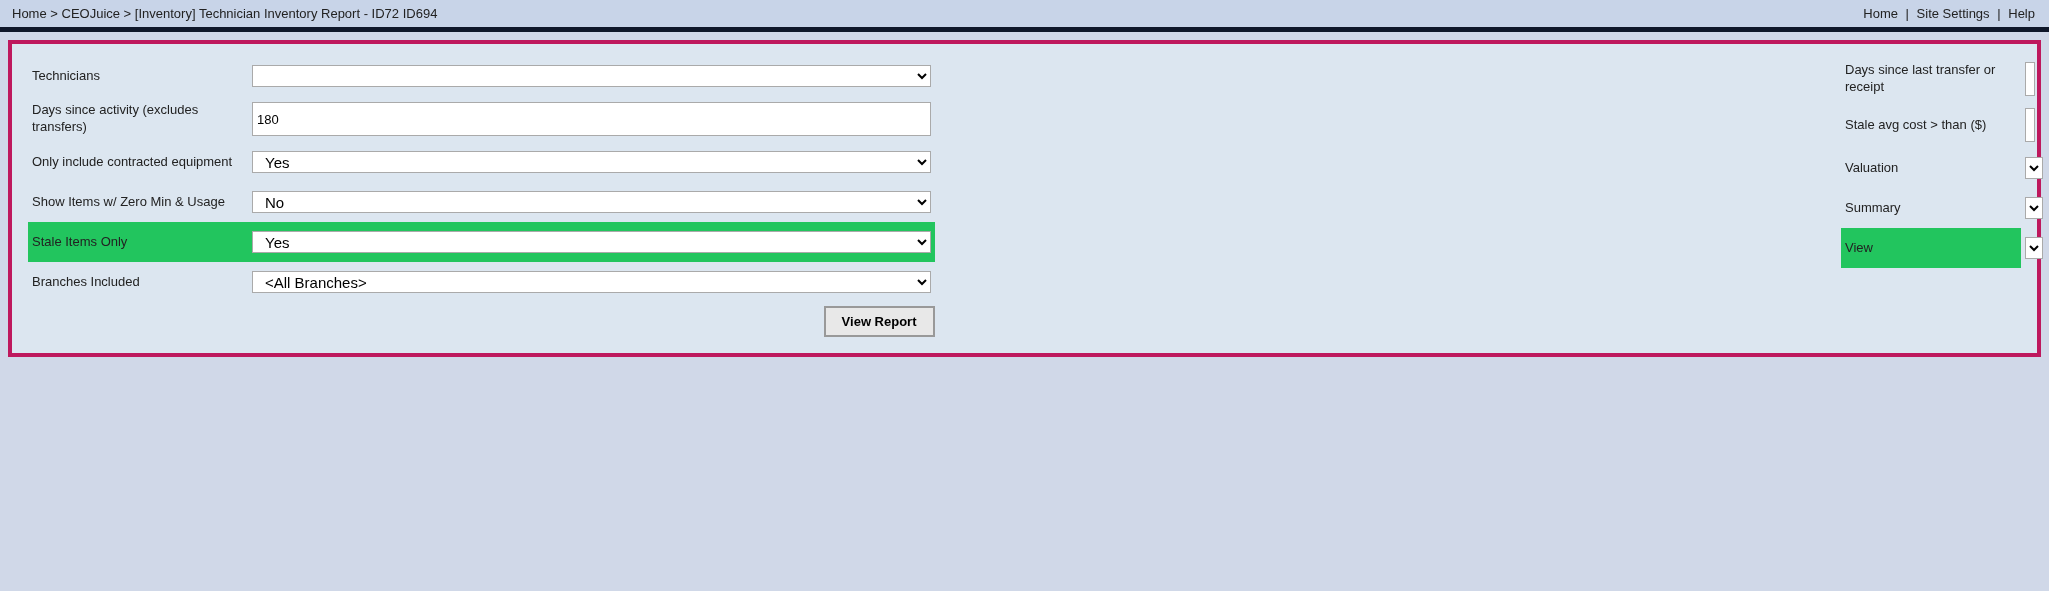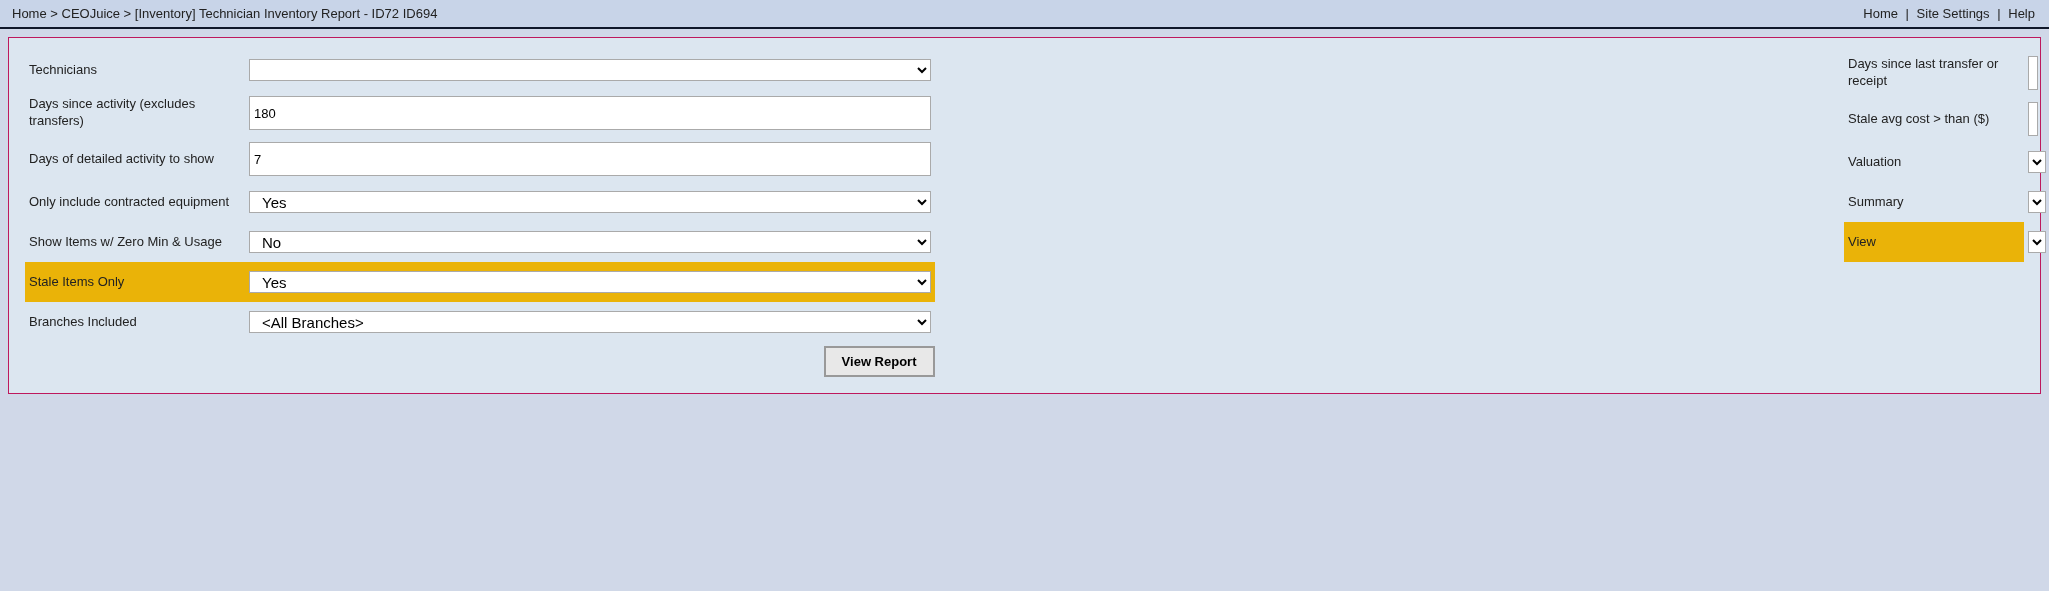--- a/index.html
+++ b/index.html
@@ -4,40 +4,40 @@
   <style>
     * { box-sizing: border-box; margin: 0; padding: 0; }
     body {
       font-family: Arial, sans-serif;
       font-size: 13px;
       background: #d0d8e8;
       min-height: 591px;
     }
     .top-bar {
       background: #c8d4e8;
-      border-bottom: 2px solid #0f172a;
+      border-bottom: 5px solid #0f172a;
       padding: 6px 12px;
       display: flex;
       justify-content: space-between;
       align-items: center;
     }
     .breadcrumb {
       color: #222;
       font-size: 13px;
     }
     .top-links {
       color: #222;
       font-size: 13px;
     }
     .top-links span {
       margin: 0 2px;
     }
     .main-panel {
       background: #dce6f0;
-      border: 1px solid #be185d;
+      border: 4px solid #be185d;
       margin: 8px;
       padding: 12px 16px 16px 16px;
     }
     .form-grid {
       display: grid;
       grid-template-columns: 1fr 1fr 180px;
       gap: 0;
     }
     .left-col, .right-col {
       display: flex;
@@ -50,21 +50,21 @@
       justify-content: flex-end;
       padding-top: 4px;
     }
     .form-row {
       display: flex;
       align-items: center;
       padding: 6px 4px;
       min-height: 40px;
     }
     .form-row.highlighted {
-      background: #eab308;
+      background: #22c55e;
     }
     .form-label {
       width: 220px;
       min-width: 180px;
       color: #222;
       font-size: 13px;
       line-height: 1.3;
       padding-right: 8px;
     }
     .form-control-wrapper {
@@ -128,26 +128,20 @@
         </div>
       </div>
 
       <div class="form-row">
         <div class="form-label">Days since activity (excludes transfers)</div>
         <div class="form-control-wrapper">
           <input type="text" value="180" style="">
         </div>
       </div>
 
-      <div class="form-row">
-        <div class="form-label">Days of detailed activity to show</div>
-        <div class="form-control-wrapper">
-          <input type="text" value="7" style="">
-        </div>
-      </div>
 
       <div class="form-row">
         <div class="form-label">Only include contracted equipment</div>
         <div class="form-control-wrapper">
           <select>
             <option selected="">Yes</option>
             <option>No</option>
           </select>
         </div>
       </div>

